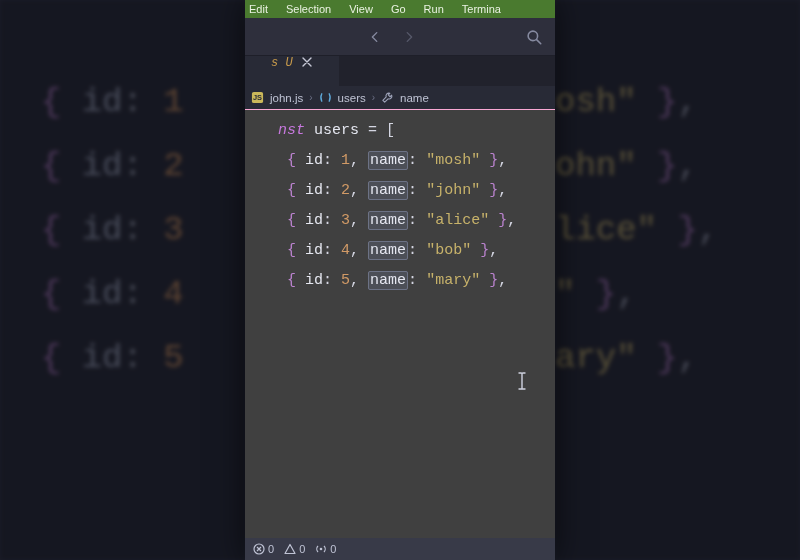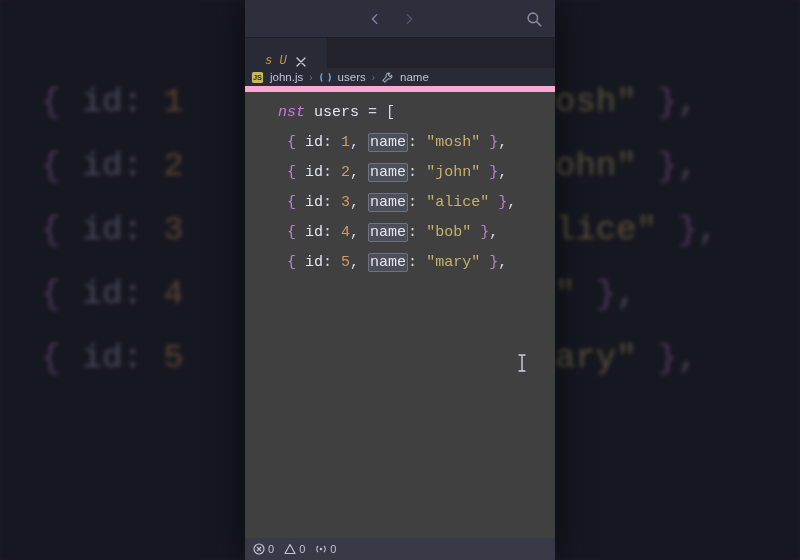--- a/index.html
+++ b/index.html
@@ -26,27 +26,27 @@
 
   
   .navrow { height: 38px; background: #2e2f3c; display: flex; align-items: center; gap: 14px; padding: 0 12px 0 120px; border-bottom: 1px solid #1e1f29; }
   .nav-arrow { width: 20px; height: 20px; color: #868aa0; display: flex; align-items: center; justify-content: center; cursor: pointer; }
   .nav-arrow svg { width: 14px; height: 14px; }
   .nav-search-gap { flex: 1; }
   .nav-search { width: 18px; height: 18px; color: #868aa0; }
 
   
   .tabrow { height: 30px; background: #21222c; display: flex; align-items: flex-end; }
-  .tab { height: 30px; background: #282a36; display: flex; align-items: flex-end; gap: 8px; padding: 0 20px; font-size: 12px; color: #d0d2e0; }
+  .tab { height: 30px; background: #282a36; display: flex; align-items: flex-start; gap: 8px; padding: 0 26px; font-size: 12px; color: #d0d2e0; }
   .tab .dirty   { color: #c79a4b; font-style: italic; }
   .tab .close   { width: 12px; height: 12px; color: #c6c8d6; cursor: pointer; }
   .tab .close svg { width: 12px; height: 12px; }
 
   
-  .breadcrumb { height: 24px; background: #282a36; display: flex; align-items: center; gap: 6px; padding: 0 6px; font-family: -apple-system, 'Segoe UI', sans-serif; font-size: 11.5px; color: #bfc3d4; border-bottom: 6px solid #f9a8d4; }
+  .breadcrumb { height: 24px; background: #282a36; display: flex; align-items: center; gap: 6px; padding: 0 6px; font-family: -apple-system, 'Segoe UI', sans-serif; font-size: 11.5px; color: #bfc3d4; border-bottom: 1px solid #f9a8d4; }
   .breadcrumb .ico { width: 13px; height: 13px; display: inline-flex; align-items: center; justify-content: center; }
   .breadcrumb .ico svg { width: 13px; height: 13px; }
   .breadcrumb .js-ico   { color: #cbb85a; }
   .breadcrumb .var-ico  { color: #5ea8d8; }
   .breadcrumb .prop-ico { color: #9da2b8; }
   .breadcrumb .chev     { color: #6b6f85; font-size: 10px; }
 
   
   .code { flex: 1; background: #404040; position: relative; overflow: hidden; font-size: 15px; line-height: 30px; padding-left: 31px; }
   .code-inner { padding: 6px 0 0 0; }
@@ -87,20 +87,28 @@
   <div class="bg-echo bg-right">
       <pre id="bg-right-pre"><span class="str">osh"</span> <span class="brace">}</span>,
 <span class="str">ohn"</span> <span class="brace">}</span>,
 <span class="str">lice"</span> <span class="brace">}</span>,
 <span class="str">"</span> <span class="brace">}</span>,
 <span class="str">ary"</span> <span class="brace">}</span>,</pre>
     </div>
 
   <div class="editor">
 
+    <div class="menubar">
+      <span>Edit</span>
+      <span>Selection</span>
+      <span>View</span>
+      <span>Go</span>
+      <span>Run</span>
+      <span>Termina</span>
+    </div>
 
     <div class="navrow">
       <div class="nav-arrow">
         <svg viewBox="0 0 16 16">
             <path d="M10 3 5 8l5 5" fill="none" stroke="currentColor" stroke-width="1.6" stroke-linecap="round" stroke-linejoin="round"></path>
           </svg>
       </div>
       <div class="nav-arrow" style="opacity:.45">
         <svg viewBox="0 0 16 16">
             <path d="M6 3l5 5-5 5" fill="none" stroke="currentColor" stroke-width="1.6" stroke-linecap="round" stroke-linejoin="round"></path>

